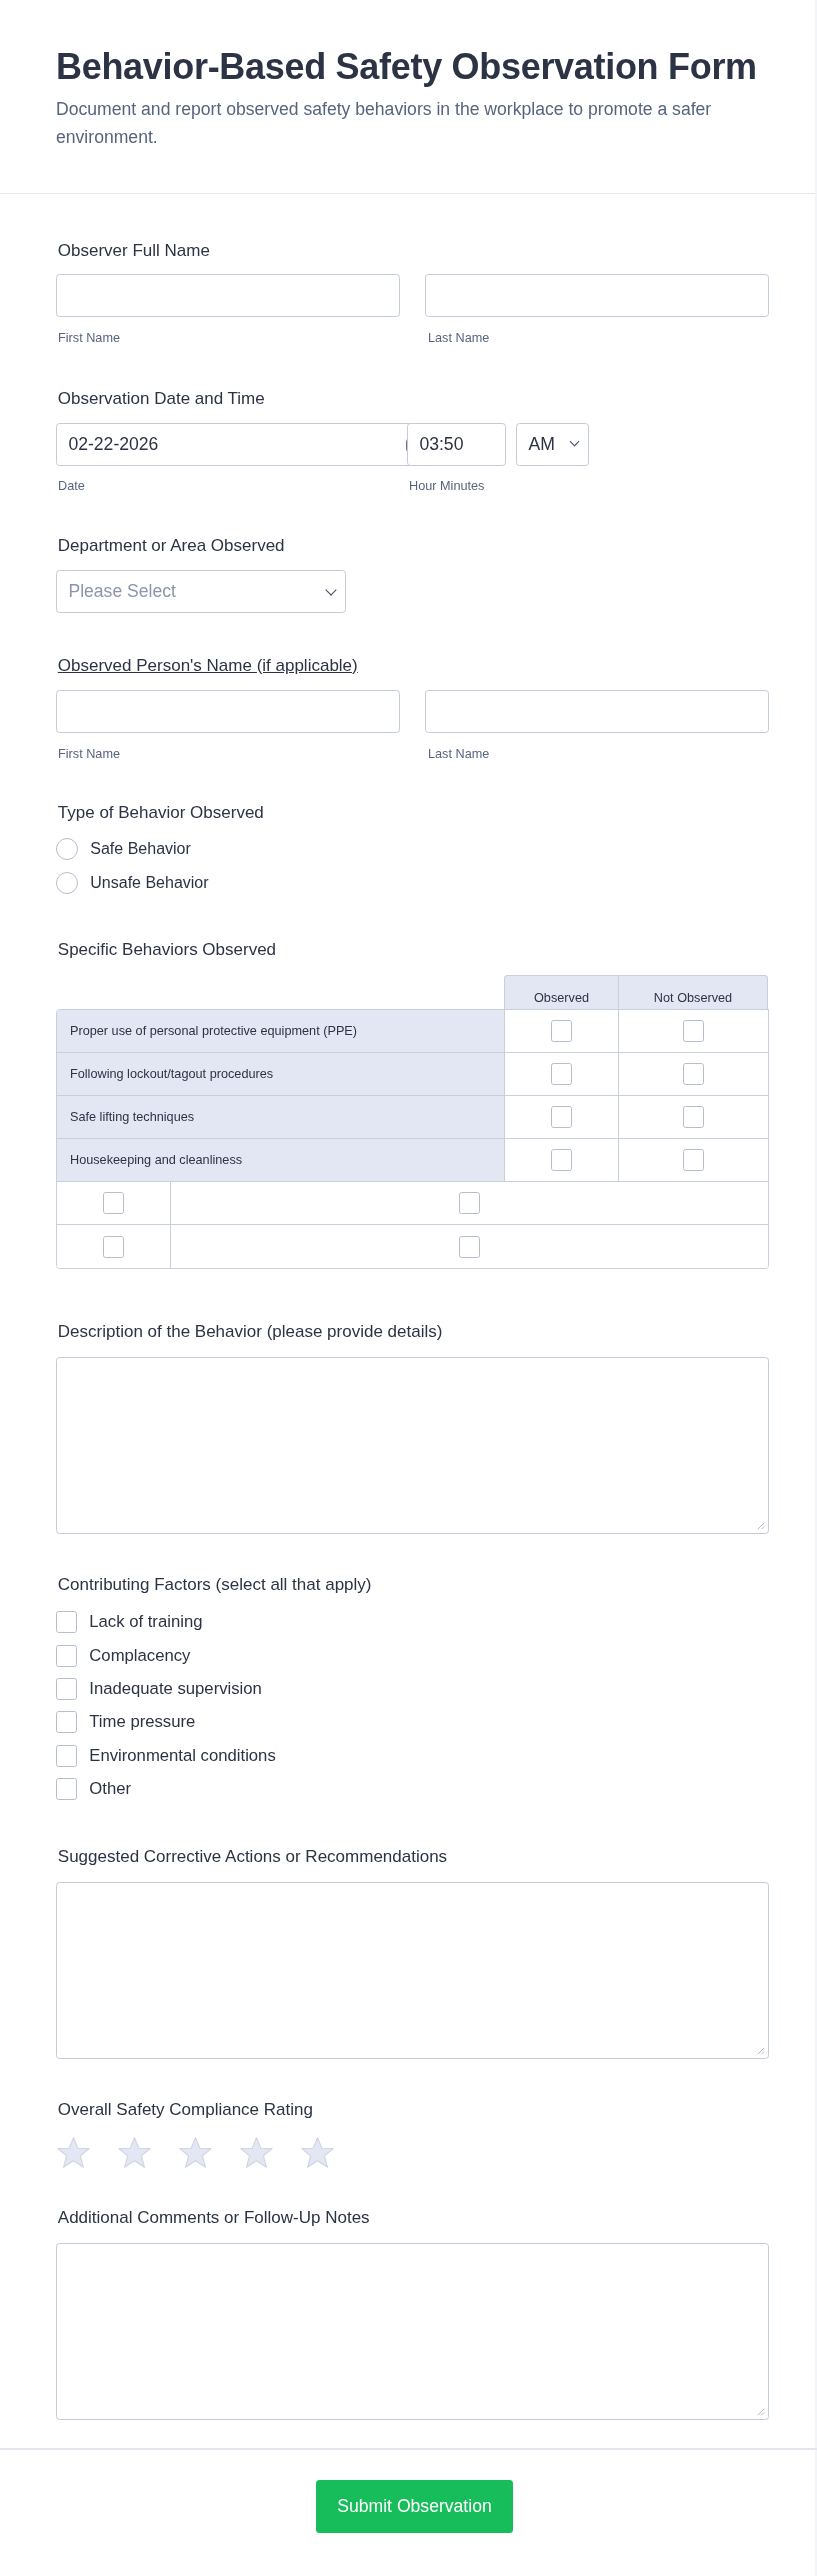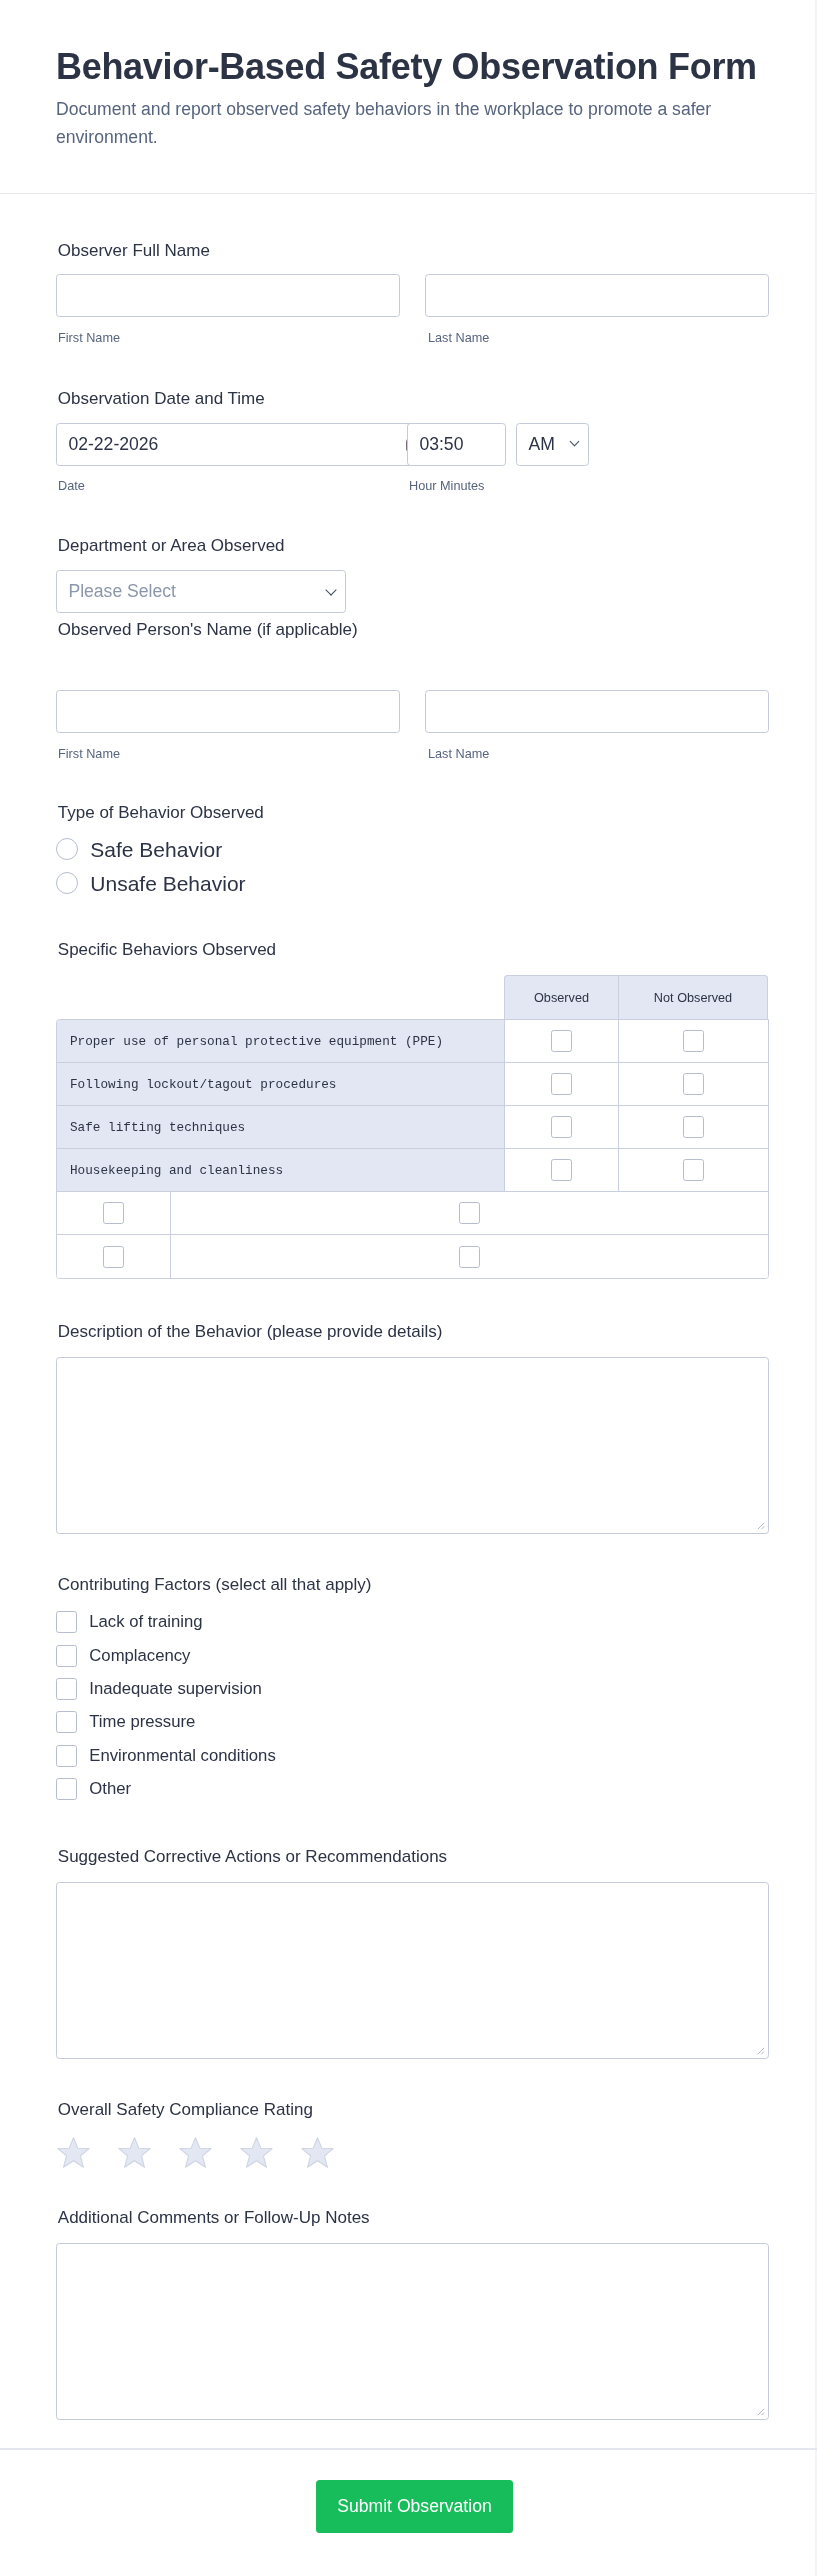--- a/index.html
+++ b/index.html
@@ -47,22 +47,22 @@
   .chev {
     position: absolute; right: 10.5px; top: 15px; width: 8px; height: 8px;
     border-right: 1.8px solid #3d4a61; border-bottom: 1.8px solid #3d4a61;
     transform: rotate(45deg);
   }
   .chev.small { width: 7px; height: 7px; top: 14px; }
   .cal-icon {
     position: absolute; right: 12.3px; top: 13px; width: 13px; height: 15px;
   }
   .radio-row {
-    position: absolute; display: flex; gap: 12.3px;
-    font-size: 21px; color: #2c3345;
+    position: absolute; display: flex; align-items: center; gap: 12.3px;
+    font-size: 16px; color: #2c3345;
   }
   .radio {
     width: 22px; height: 22px; border-radius: 50%;
     border: 1.3px solid #b6bdcc; background: #fff;
   }
   .matrix {
     position: absolute; left: 56px; top: 975px; width: 713px;
   }
   .matrix .head {
     position: absolute; left: 448px; top: 0; width: 264px; height: 44px;
@@ -70,22 +70,22 @@
     border: 1.3px solid #c9cfdd; border-bottom: none;
     border-radius: 3.5px 3.5px 0 0;
   }
   .matrix .head div {
     display: flex; align-items: center; justify-content: center;
     font-size: 12.7px; color: #2c3345;
   }
   .matrix .head .c1 { width: 114px; border-right: 1.3px solid #c9cfdd; }
   .matrix .head .c2 { flex: 1; }
   .matrix .body {
-    position: absolute; left: 0; top: 44px; width: 713px;
-    border: 1.3px solid #c9cfdd; border-radius: 3.5px 0 3.5px 3.5px; overflow: hidden; font-family: Liberation Mono, monospace;
+    position: absolute; left: 0; top: 34px; width: 713px;
+    border: 1.3px solid #c9cfdd; border-radius: 3.5px 0 3.5px 3.5px; overflow: hidden;
   }
   .mrow { display: flex; height: 43px; border-bottom: 1.3px solid #c9cfdd; }
   .mrow:last-child { border-bottom: none; }
   .mrow .q {
     width: 448px; background: #e3e7f3; border-right: 1.3px solid #c9cfdd;
     display: flex; align-items: center; padding-left: 13px; font-size: 12.7px;
     color: #2c3345;
   }
   .mrow .cell {
     display: flex; align-items: center; justify-content: center; background: #fff;
@@ -160,21 +160,21 @@
 </div>
 
 <div class="field" style="top:534px;">
   <div class="label">Department or Area Observed</div>
 </div>
 <div class="input" style="left:56px; top:570px; width:290px;">
   <span class="input-text placeholder">Please Select</span>
   <span class="chev"></span>
 </div>
 
-<div class="field" style="top:618px;">
+<div class="field" style="top:654px;text-decoration:underline;">
   <div class="label">Observed Person's Name (if applicable)</div>
 </div>
 <input class="input" style="left: 56px; top: 690px; width: 344px;" value="">
 <div class="sublabel" style="left:58px; top:747px;">First Name</div>
 <input class="input" style="left: 425px; top: 690px; width: 344px;" value="">
 <div class="sublabel" style="left:428px; top:747px;">Last Name</div>
 
 <div class="field" style="top:801px;">
   <div class="label">Type of Behavior Observed</div>
 </div>

